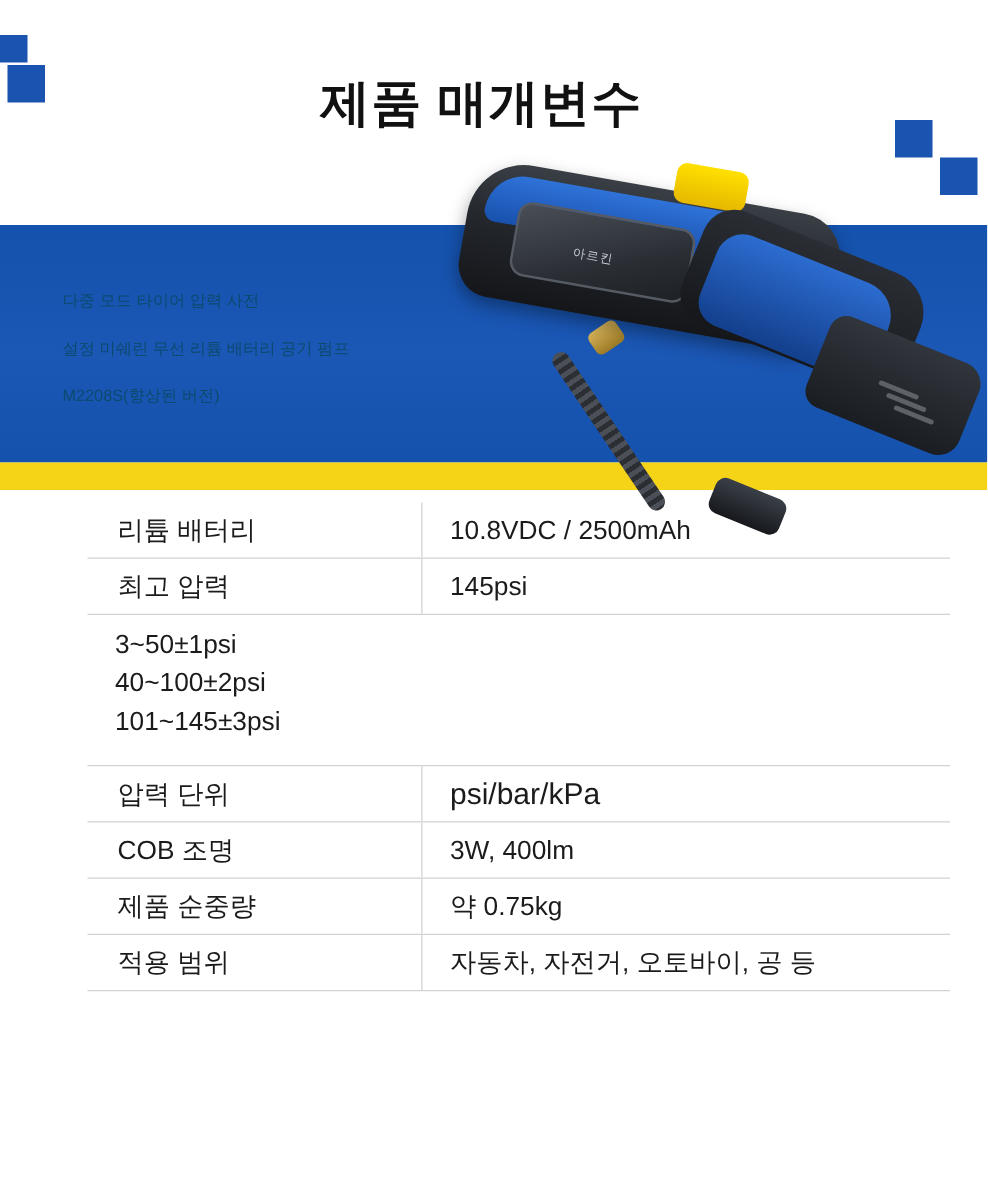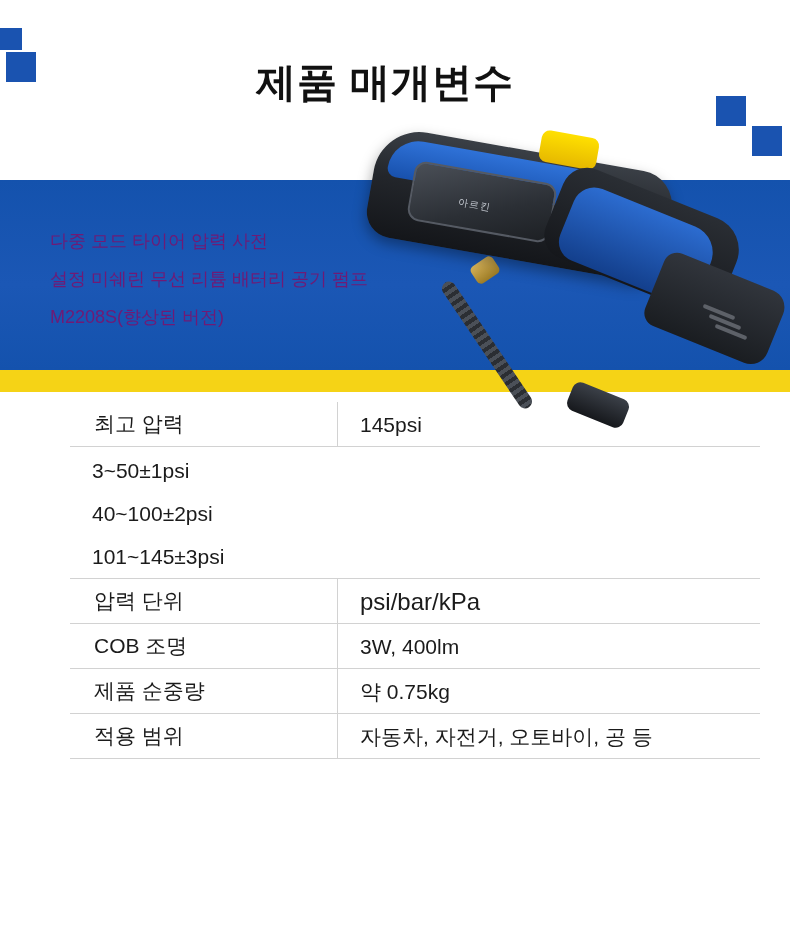--- a/index.html
+++ b/index.html
@@ -63,22 +63,22 @@
     top: 370px;
     width: 790px;
     height: 22px;
     background: #f5d316;
   }
   .desc {
     position: absolute;
     left: 50px;
     top: 222px;
     width: 330px;
-    color: #701a75;
-    font-size: 18px;
+    color: #0c4a6e;
+    font-size: 13px;
     line-height: 38px;
     z-index: 5;
   }
   .desc div { white-space: nowrap; }
 
   
   .product {
     position: absolute;
     left: 330px;
     top: 120px;
@@ -221,21 +221,20 @@
   .row.tall { min-height: 120px; align-items: stretch; }
   .row.tall .cell-label {
     align-items: flex-end;
     padding-bottom: 4px;
   }
   .row.tall .cell-value {
     display: flex;
     flex-direction: column;
     justify-content: flex-start;
     padding-top: 8px;
-    gap: 12px;
   }
   .row.unit .cell-label { font-size: 21px; }
   .value-small { font-size: 24px; }
 </style>
 </head>
 <body>
 
 <div class="page">
 
   <div class="header">
@@ -267,20 +266,24 @@
     <div class="handle-blue"></div>
     <div class="battery"></div>
     <div class="vent" style="left:372px; top:190px;"></div>
     <div class="vent" style="left:378px; top:200px;"></div>
     <div class="vent" style="left:384px; top:210px;"></div>
     <div class="nozzle"></div>
   </div>
 
   <div class="table">
 
+    <div class="row">
+      <div class="cell-label">리튬 배터리</div>
+      <div class="cell-value">10.8VDC / 2500mAh</div>
+    </div>
 
 
     <div class="row">
       <div class="cell-label">최고 압력</div>
       <div class="cell-value">145psi</div>
     </div>
 
     <div class="row tall">
       <div class="cell-value">
         <span>3~50±1psi</span>

